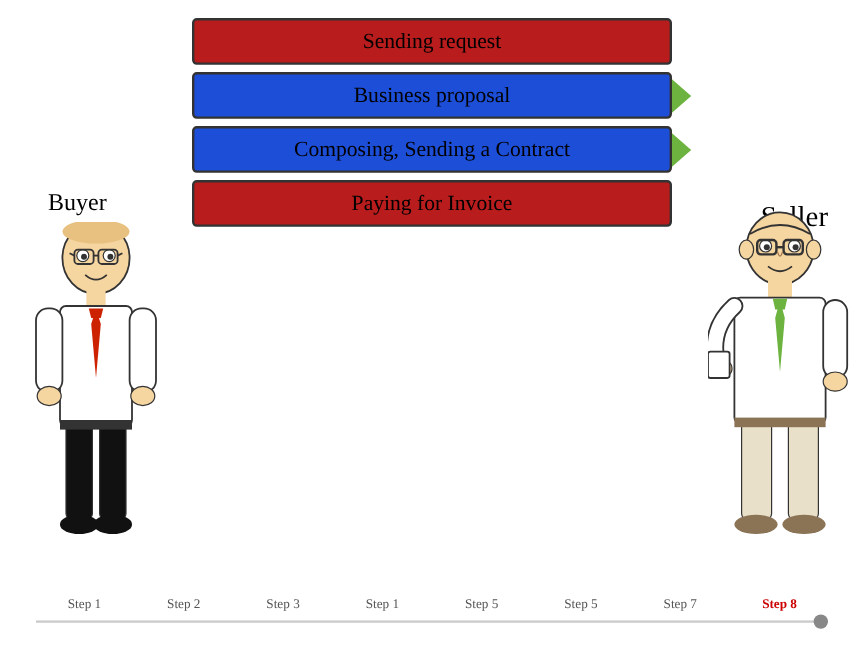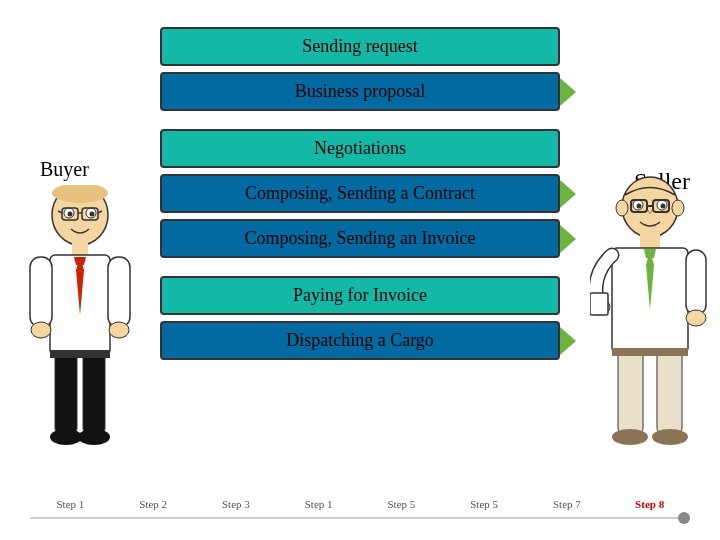--- a/index.html
+++ b/index.html
@@ -82,26 +82,25 @@
       border: 2px solid #333;
       border-radius: 4px;
       text-align: center;
       padding: 7px 12px;
       font-size: 18px;
       font-weight: normal;
       position: relative;
     }
 
     .process-box.white-bg {
-      background: #14b8a6;
-      margin-top: 12px;
+      background: #b91c1c;
     }
 
     .process-box.green-bg {
-      background: #0369a1;
+      background: #1d4ed8;
       color: black;
     }
 
     
     .process-box.arrow-right::after {
       content: '';
       position: absolute;
       right: -18px;
       top: 50%;
       transform: translateY(-50%);
@@ -254,40 +253,31 @@
   <div class="process-area">
 
     <div class="process-box white-bg">
       <span>Sending request</span>
     </div>
 
     <div class="process-box green-bg arrow-right">
       <span>Business proposal</span>
     </div>
 
-    <div class="process-box white-bg">
-      <span>Negotiations</span>
-    </div>
 
     <div class="process-box green-bg arrow-right">
       <span>Composing, Sending a Contract</span>
     </div>
 
 
-    <div class="process-box green-bg arrow-right">
-      <span>Composing, Sending an Invoice</span>
-    </div>
 
     <div class="process-box white-bg">
       <span>Paying for Invoice</span>
     </div>
 
-    <div class="process-box green-bg arrow-right">
-      <span>Dispatching a Cargo</span>
-    </div>
 
   </div>
 
   <div class="steps-bar">
     <div class="steps-labels">
       <div class="step-item">Step 1</div>
       <div class="step-item">Step 2</div>
       <div class="step-item">Step 3</div>
       <div class="step-item">Step 1</div>
       <div class="step-item">Step 5</div>

